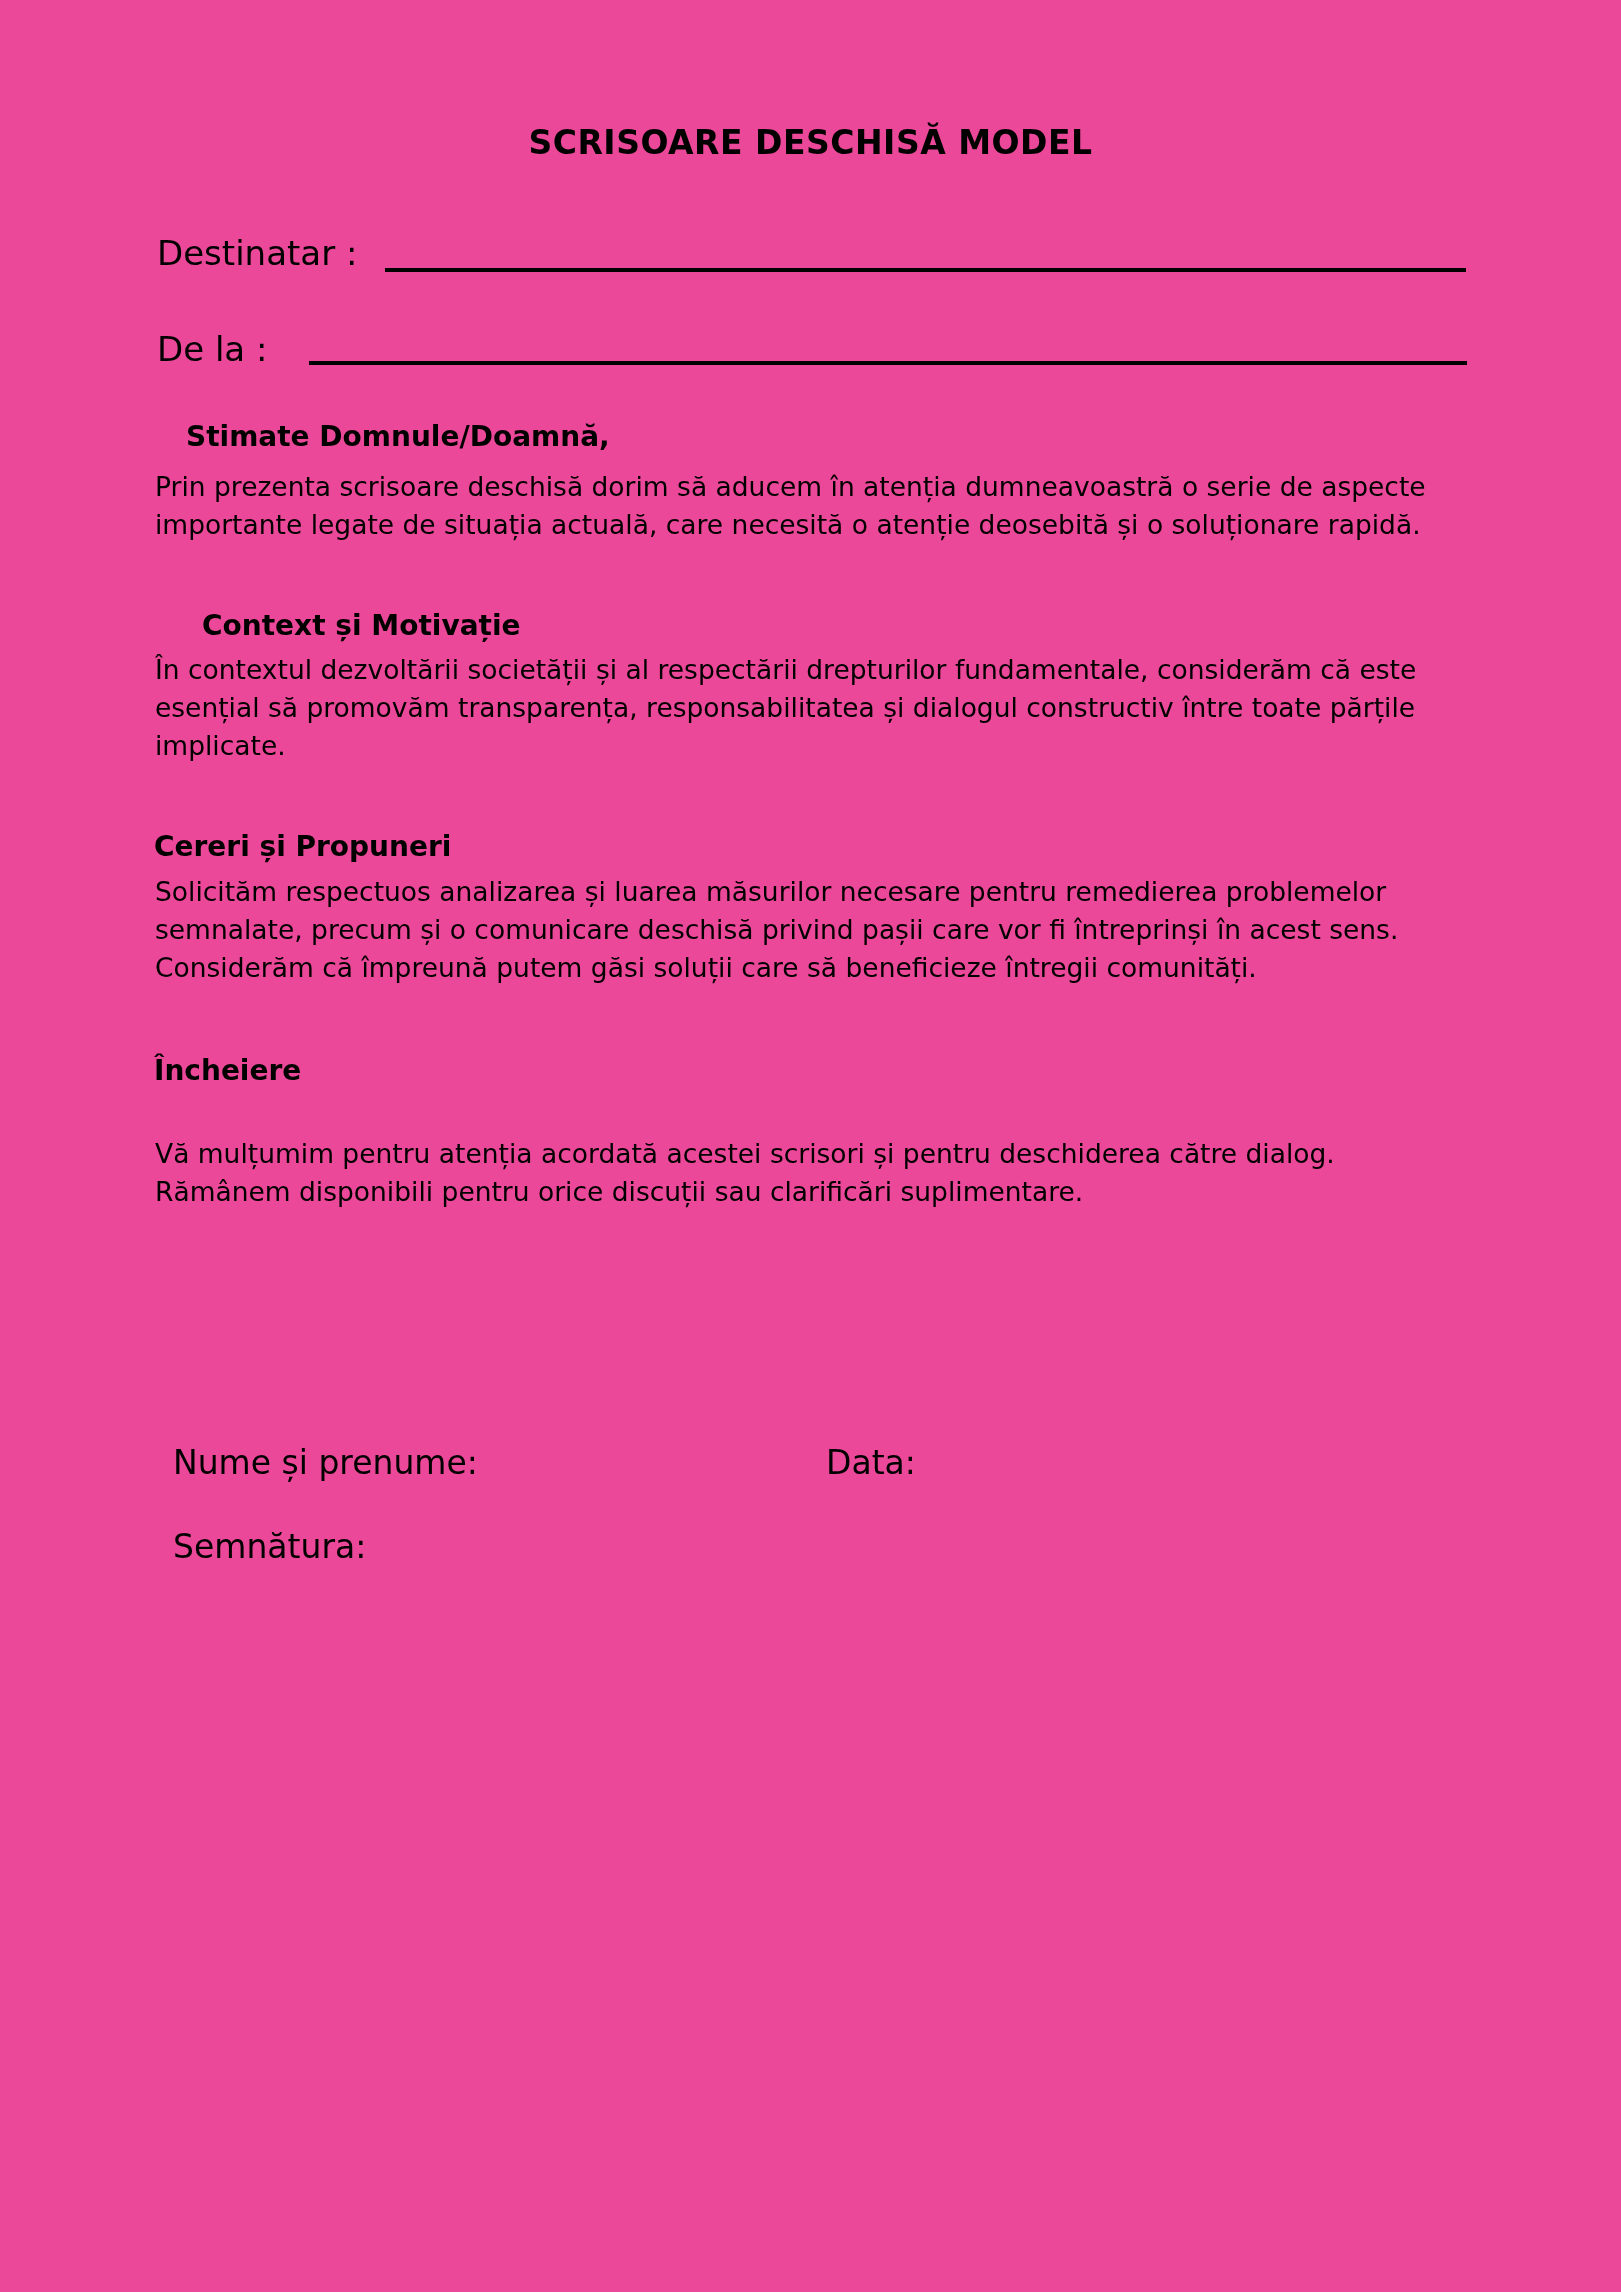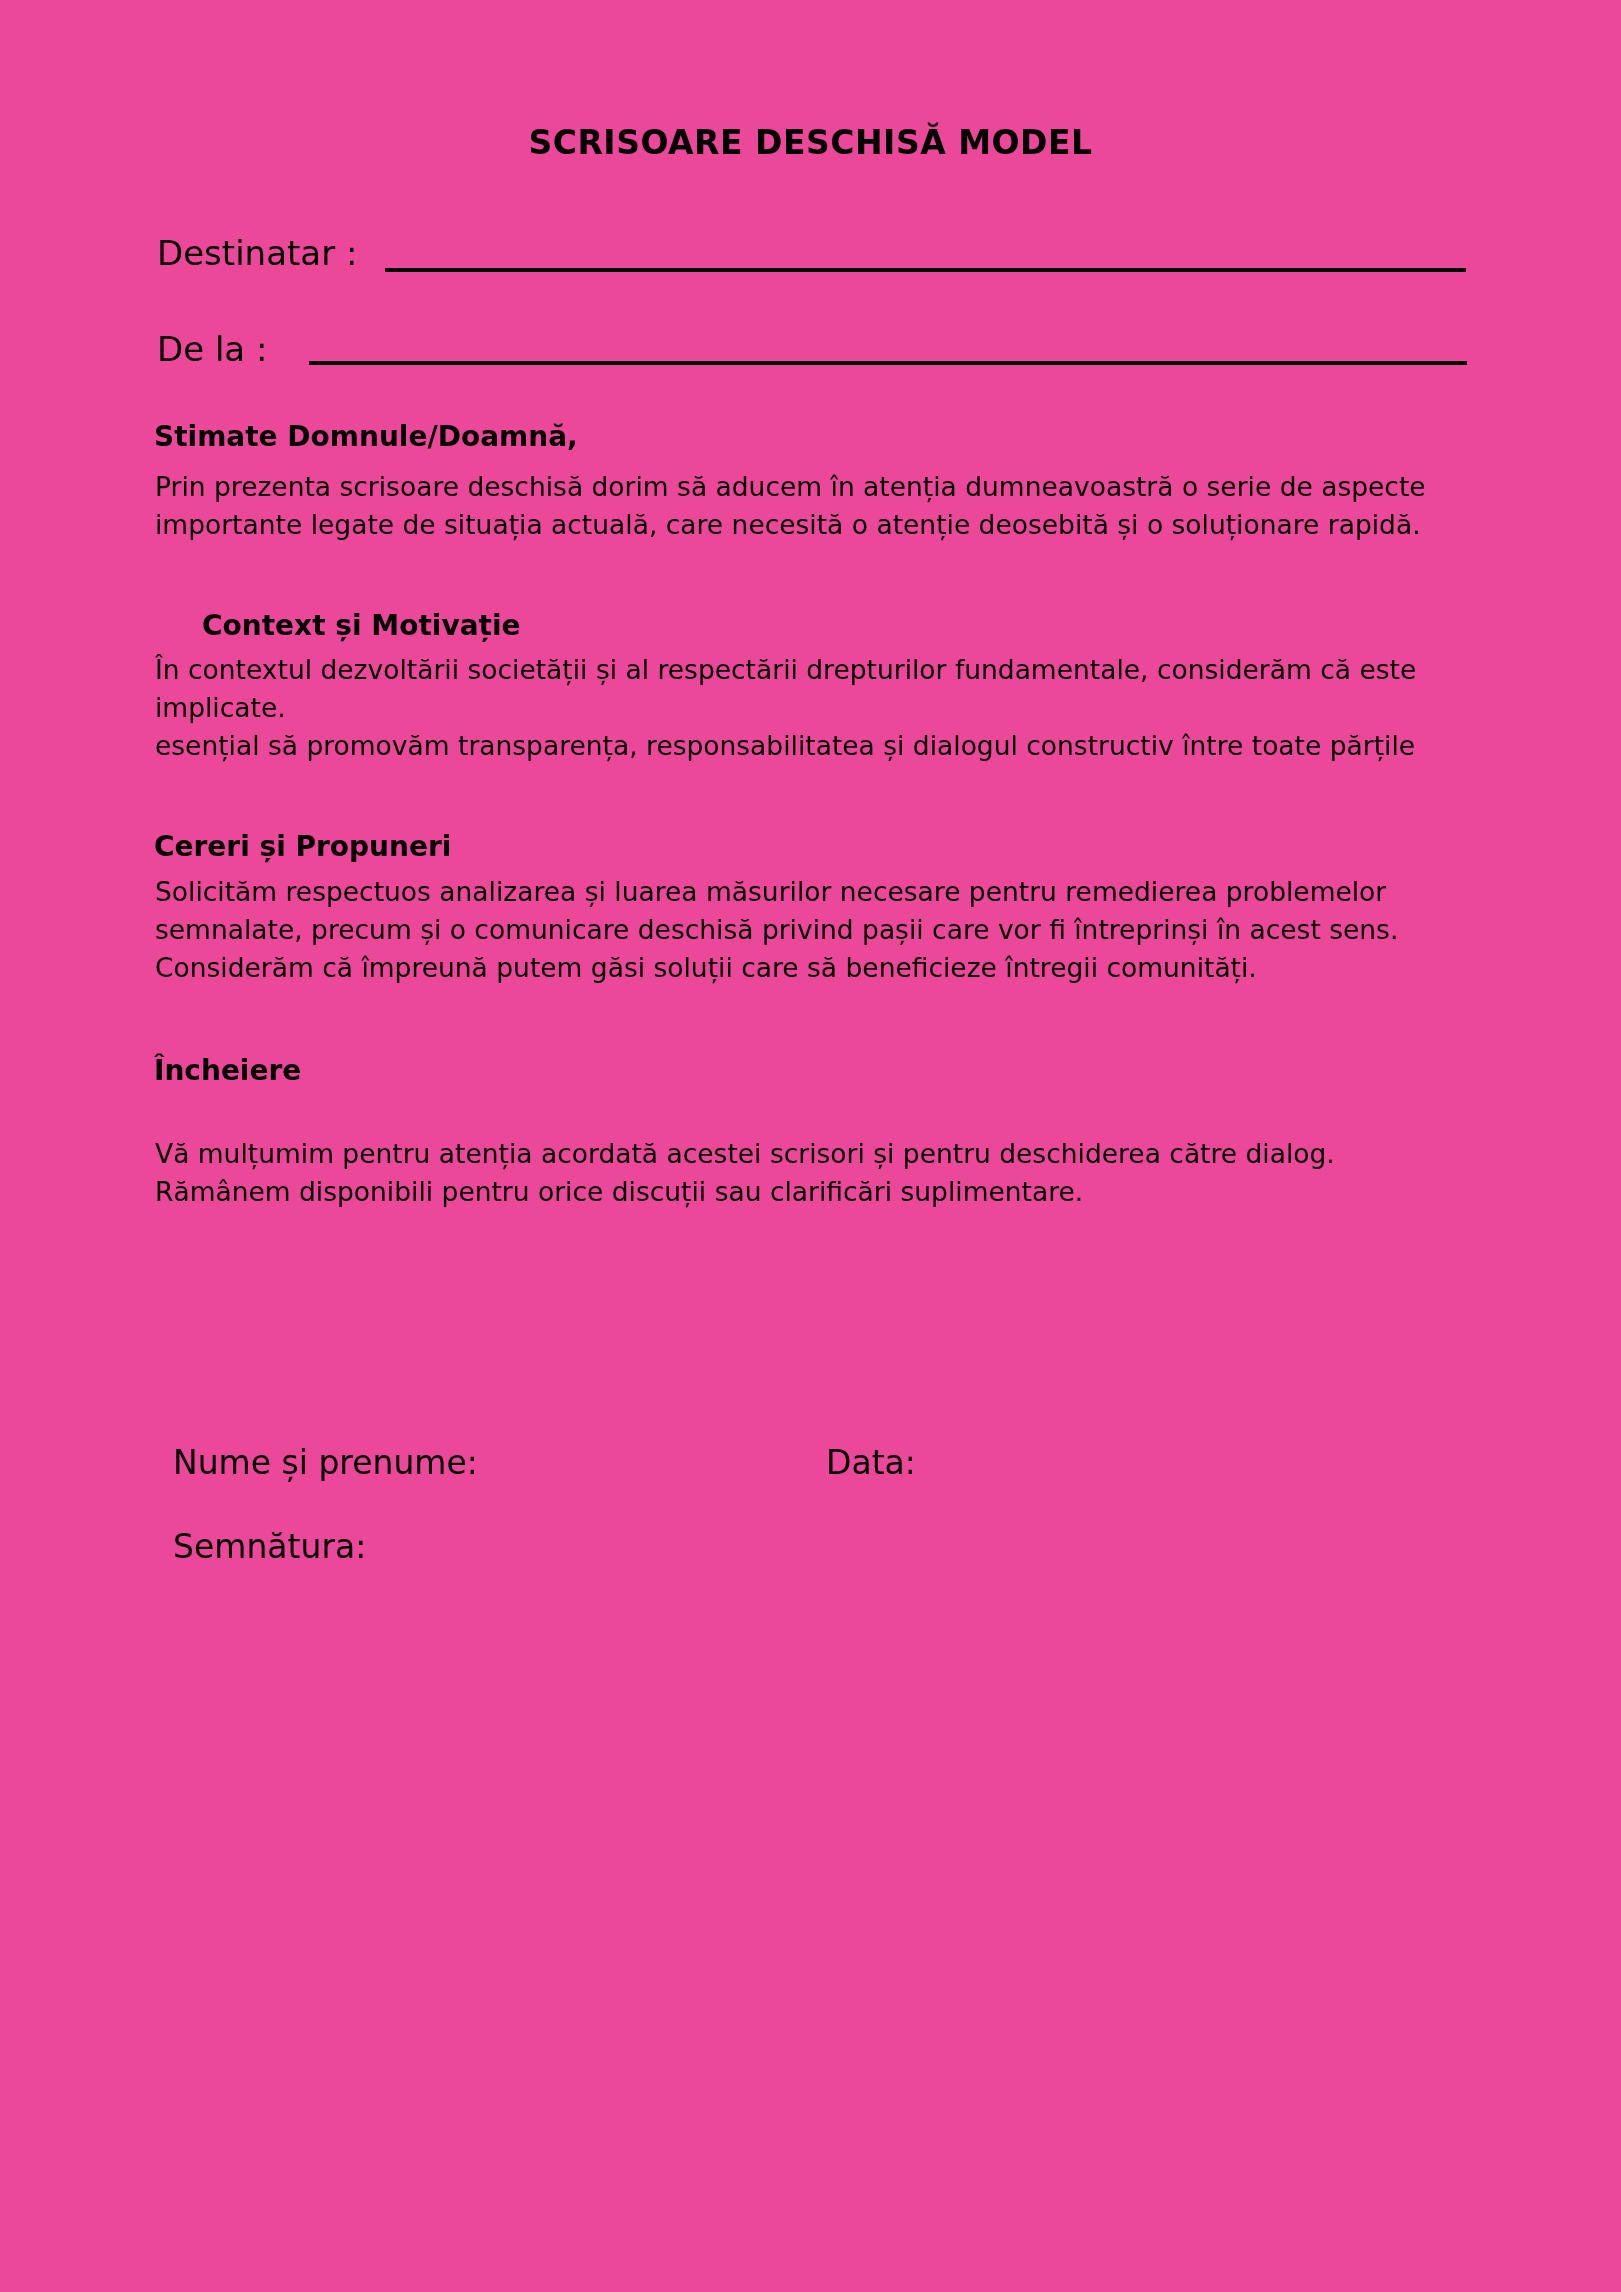--- a/index.html
+++ b/index.html
@@ -44,21 +44,21 @@
   .sender-label    { top: 330px; left: 157px; }
   .sender-line     { top: 361px; left: 309px; width: 1158px; }
   .sec-heading {
     position: absolute;
     left: 154px;
     font-size: 28px;
     font-weight: bold;
     line-height: 38px;
     white-space: nowrap;
   }
-  .salutation-heading { top: 418px; }
+  .salutation-heading { top: 418px; margin-left: 32px; }
   .context-heading    { top: 607px; margin-left: 48px; }
   .cereri-heading     { top: 828px; }
   .incheiere-heading  { top: 1052px; }
   .paragraph {
     position: absolute;
     left: 155px;
     font-size: 26.5px;
     line-height: 38px;
   }
   .salutation-para { top: 468px; }
@@ -93,22 +93,22 @@
 
   <div class="sec-heading salutation-heading">Stimate Domnule/Doamnă,</div>
   <div class="paragraph salutation-para">
     <div class="para-line">Prin prezenta scrisoare deschisă dorim să aducem în atenția dumneavoastră o serie de aspecte</div>
     <div class="para-line">importante legate de situația actuală, care necesită o atenție deosebită și o soluționare rapidă.</div>
   </div>
 
   <div class="sec-heading context-heading">Context și Motivație</div>
   <div class="paragraph context-para">
     <div class="para-line">În contextul dezvoltării societății și al respectării drepturilor fundamentale, considerăm că este</div>
+    <div class="para-line">esențial să promovăm transparența, responsabilitatea și dialogul constructiv între toate părțile</div>
     <div class="para-line">implicate.</div>
-    <div class="para-line">esențial să promovăm transparența, responsabilitatea și dialogul constructiv între toate părțile</div>
   </div>
 
   <div class="sec-heading cereri-heading">Cereri și Propuneri</div>
   <div class="paragraph cereri-para">
     <div class="para-line">Solicităm respectuos analizarea și luarea măsurilor necesare pentru remedierea problemelor</div>
     <div class="para-line">semnalate, precum și o comunicare deschisă privind pașii care vor fi întreprinși în acest sens.</div>
     <div class="para-line">Considerăm că împreună putem găsi soluții care să beneficieze întregii comunități.</div>
   </div>
 
   <div class="sec-heading incheiere-heading">Încheiere</div>

